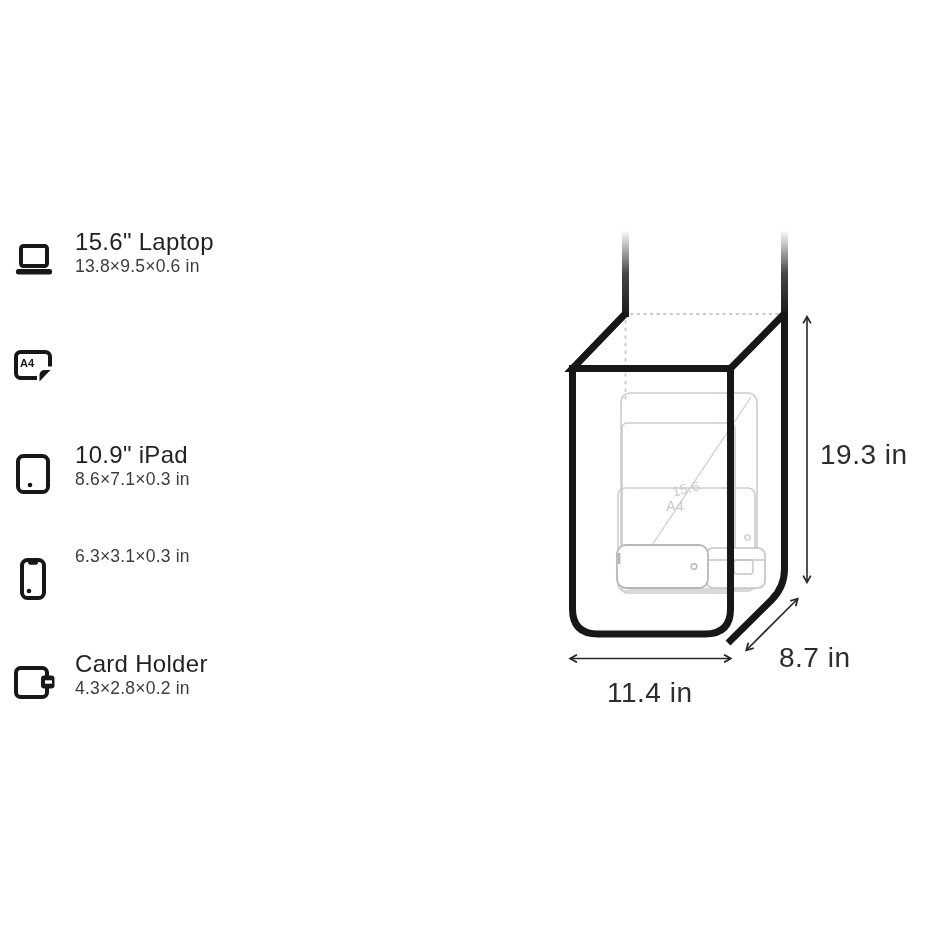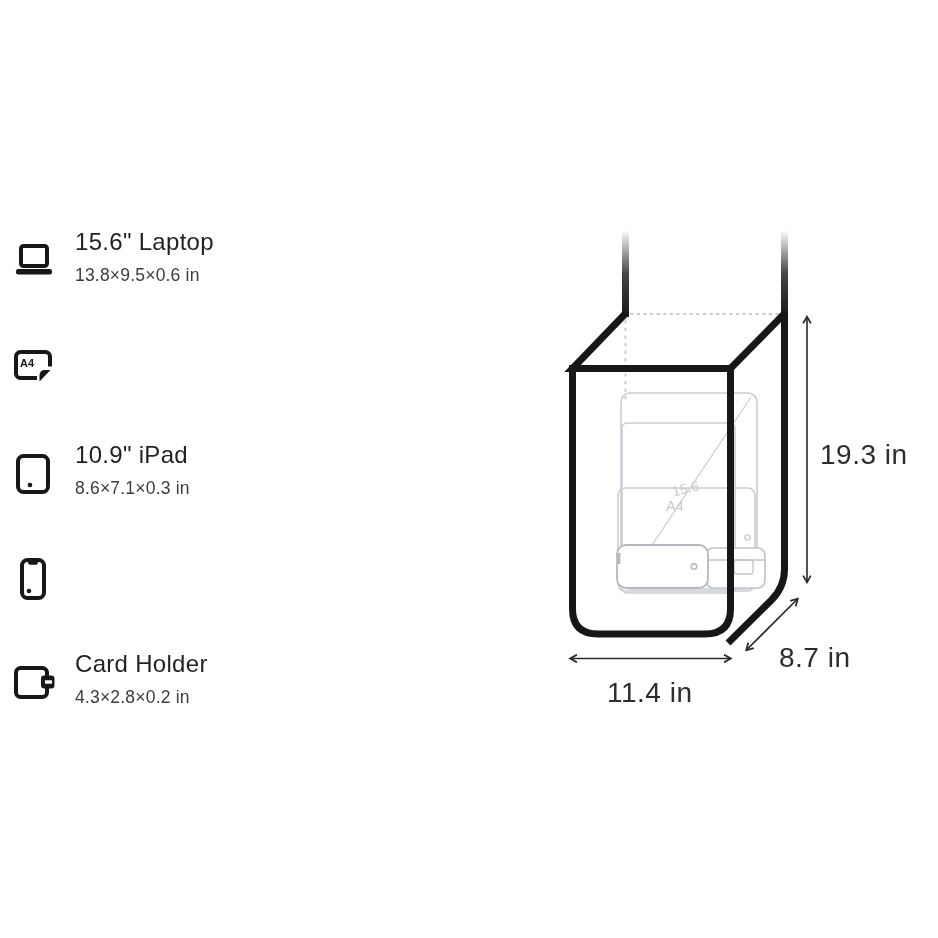--- a/index.html
+++ b/index.html
@@ -4,21 +4,21 @@
 <style>
   html,body{margin:0;padding:0;background:#fff;}
   .canvas{
     position:relative;width:938px;height:938px;background:#ffffff;overflow:hidden;
     font-family:"Liberation Sans",sans-serif;color:#1f2124;
   }
   .item{position:absolute;left:12px;display:flex;align-items:flex-start;}
   .icon-box{width:46px;height:46px;margin-top:10px;flex:0 0 46px;display:flex;align-items:center;justify-content:flex-start;}
   .item-text{margin-left:17px;}
   .item-title{font-size:24px;line-height:28px;letter-spacing:.3px;color:#1f2124;}
-  .item-dims{font-size:17.5px;line-height:20px;margin-top:9px;color:#3a3c3f;letter-spacing:.2px;}
+  .item-dims{font-size:17.5px;line-height:20px;color:#3a3c3f;letter-spacing:.2px;}
   svg{display:block;}
   .diagram-svg{position:absolute;left:0;top:0;}
   .dim-label{font-size:28px;fill:#2b2d31;letter-spacing:.5px;}
   .ghost-label{fill:#c6cacd;}
 </style>
 </head>
 <body>
 
 <div class="canvas">
 
@@ -60,20 +60,21 @@
 
   <div class="item" style="top:546px">
     <div class="icon-box">
       <svg width="40" height="46" viewBox="0 0 40 46">
         <rect x="10" y="4" width="22" height="38" rx="5.5" fill="none" stroke="#17171a" stroke-width="4"></rect>
         <path d="M16,4.5 h10 v2 a2.2,2.2 0 0 1 -2.2,2.2 h-5.6 a2.2,2.2 0 0 1 -2.2,-2.2 z" fill="#17171a"></path>
         <circle cx="17" cy="35" r="2.3" fill="#17171a"></circle>
       </svg>
     </div>
     <div class="item-text">
+      <div class="item-dims">6.3×3.1×0.3 in</div>
     </div>
   </div>
 
   <div class="item" style="top:650px">
     <div class="icon-box">
       <svg width="46" height="42" viewBox="0 0 46 42">
         <rect x="4" y="6" width="31" height="29" rx="4.5" fill="none" stroke="#17171a" stroke-width="4"></rect>
         <rect x="29" y="13.5" width="13.5" height="13" rx="3.2" fill="#17171a"></rect>
         <rect x="33" y="18.3" width="7" height="3.4" fill="#ffffff"></rect>
       </svg>

